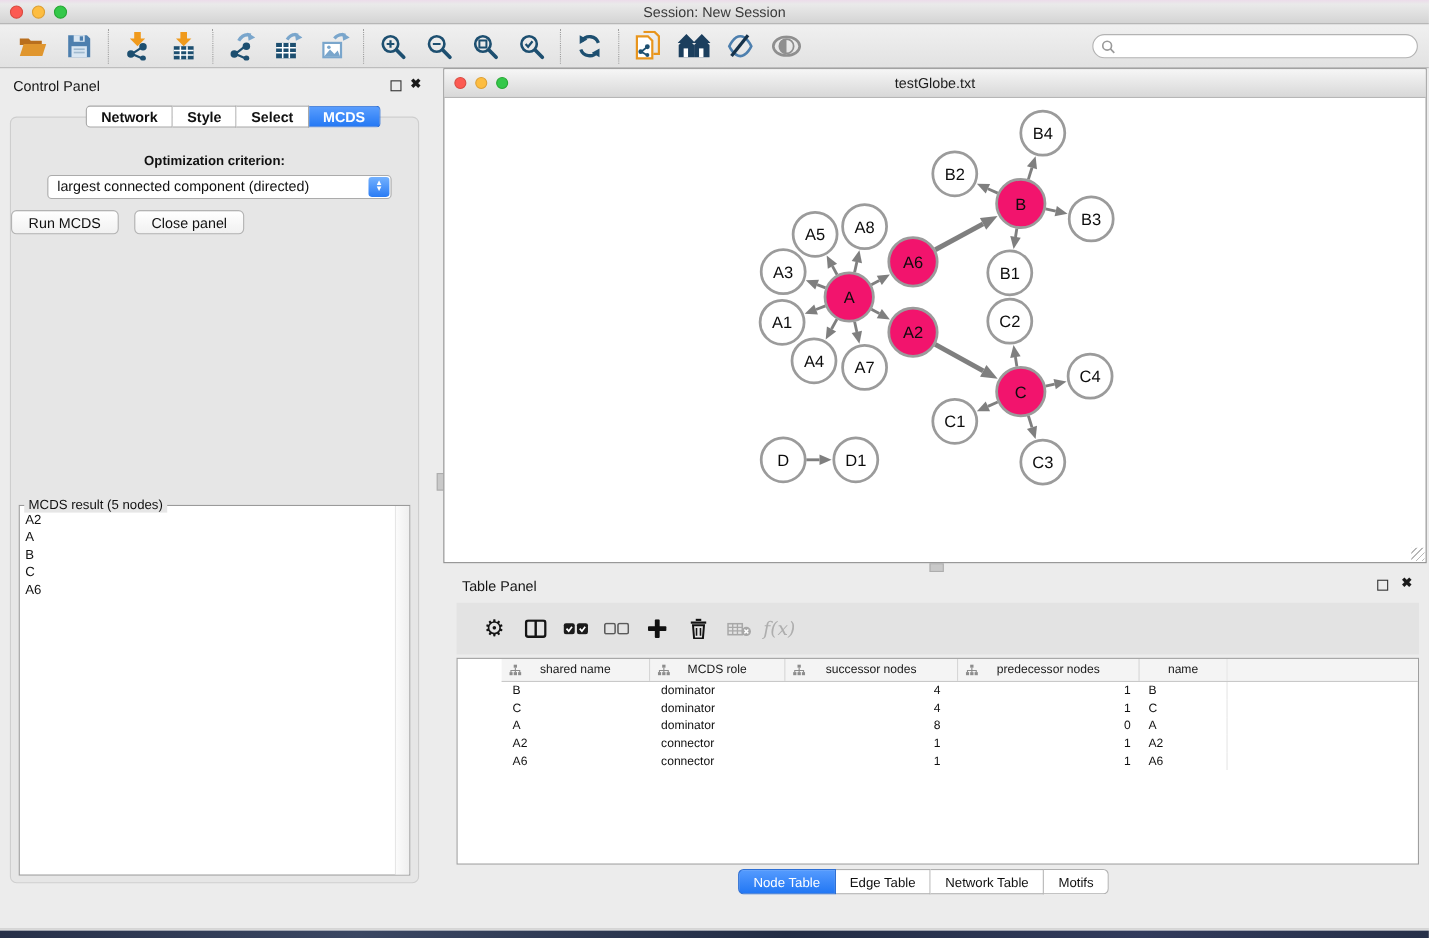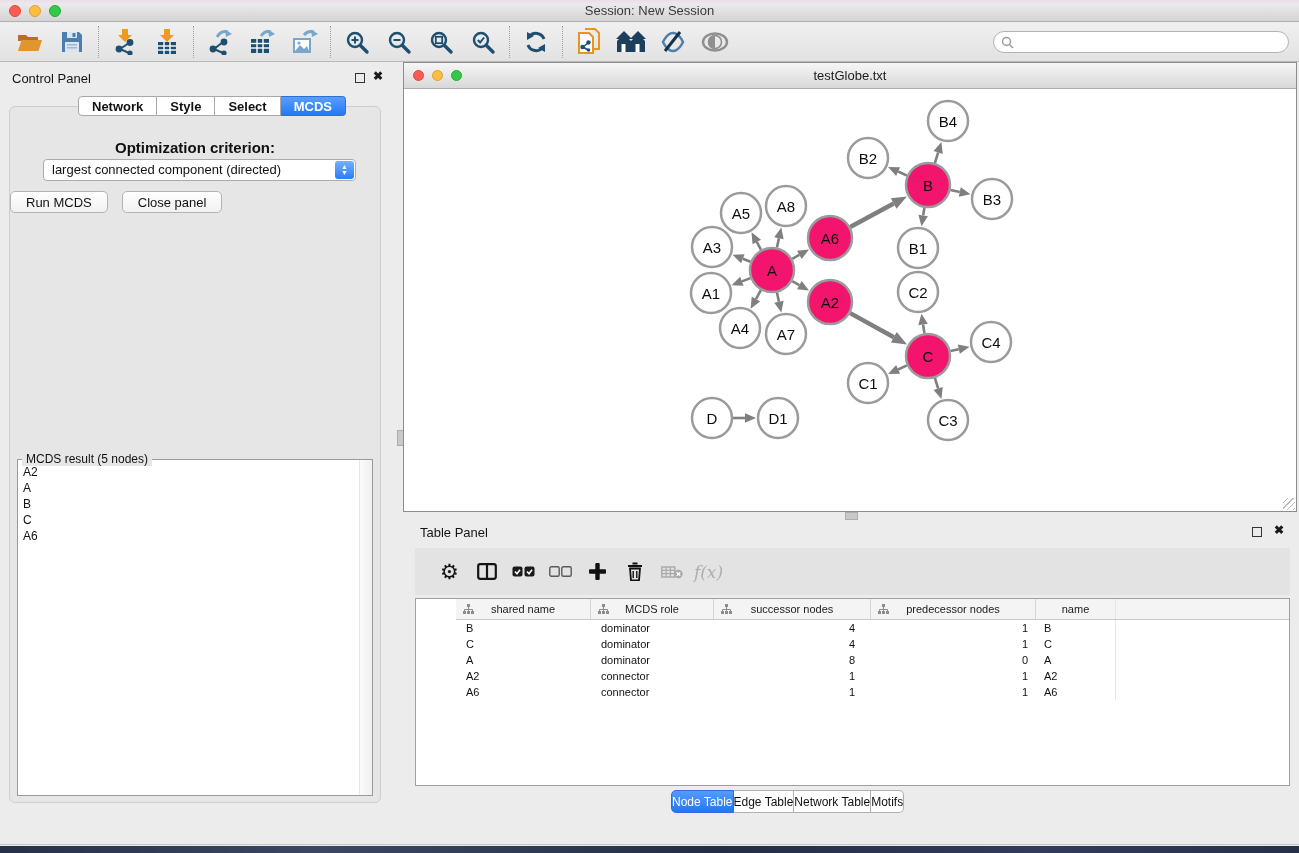--- a/index.html
+++ b/index.html
@@ -40,21 +40,21 @@
   .control-panel .panel-float { right:26px; } .control-panel .panel-close { right:8px; }
   .cp-box { position:absolute; left:9px; top:44px; width:372px; height:697px;
     background:#e6e6e6; border:1px solid #cecece; border-radius:6px; }
   .cp-tabs { position:absolute; left:78px; top:34px; display:flex; height:20px; z-index:2; }
   .cp-tab { background:#fff; border:1px solid #a8a8a8; border-left:none; font-size:13px;
     font-weight:600; color:#111; display:flex; align-items:center; padding:0 13px; }
   .cp-tab:first-child { border-left:1px solid #a8a8a8; border-radius:4px 0 0 4px; }
   .cp-tab:last-child { border-radius:0 4px 4px 0; }
   .cp-tab.active { background:linear-gradient(#5a9efe,#2478f4); border-color:#2e6fd4; color:#fff; }
   .opt-label { position:absolute; top:32px; left:0; width:100%; text-align:center;
-    font-size:15px; font-weight:bold; color:#111; }
+    font-size:12px; font-weight:bold; color:#111; }
   .dropdown { position:absolute; left:33px; top:52px; width:313px; height:22px;
     background:#fff; border:1px solid #ababab; border-radius:4px; font-size:13px;
     line-height:20px; padding-left:8px; color:#111; }
   .stepper { position:absolute; right:1px; top:1px; width:19px; height:18px; border-radius:3px;
     background:linear-gradient(#73b1fe,#2b7cf4); display:flex; flex-direction:column;
     align-items:center; justify-content:center; }
   .stepper span { color:#fff; font-size:7px; line-height:6px; }
   .btn-row { position:absolute; top:84px; left:0; width:100%; display:flex;
     justify-content:flex-start; gap:14px; }
   .mac-btn { height:22px; padding:0 15px; font-size:13px; color:#111;
@@ -106,21 +106,21 @@
   .tp-hcell .tree-ic { position:absolute; left:7px; top:5px; }
   .w0{width:135px;} .w1{width:123px;} .w2{width:157px;} .w3{width:165px;} .w4{width:80px; border-right:1px solid #e6e6e6;}
   .tp-row { height:16px; display:flex; align-items:center; font-size:11px; color:#111; }
   .tp-cell { height:16px; line-height:16px; }
   .tp-cell.a-l0 { padding-left:10px; } .tp-cell.a-l1 { padding-left:10px; }
   .tp-cell.a-r2 { text-align:right; padding-right:16px; }
   .tp-cell.a-r3 { text-align:right; padding-right:8px; }
   .tp-cell.a-l4 { padding-left:8px; }
   .tp-tabs { position:absolute; left:268px; top:270px; display:flex; height:23px; }
   .tp-tab { background:#fff; border:1px solid #b0b0b0; border-left:none; font-size:12px;
-    color:#111; display:flex; align-items:center; padding:0 0; }
+    color:#111; display:flex; align-items:center; padding:0 13px; }
   .tp-tab:first-child { border-left:1px solid #b0b0b0; border-radius:5px 0 0 5px; }
   .tp-tab:last-child { border-radius:0 5px 5px 0; }
   .tp-tab.active { background:linear-gradient(#559bfe,#2277f4); border-color:#2e6fd4; color:#fff; }
 
   
   .status-bar { position:absolute; left:0; top:844px; width:1299px; height:28px;
     background:#ececec; border-top:1px solid #c5c5c5; }
   .list-btn { position:absolute; left:10px; top:3px; width:27px; height:22px;
     background:linear-gradient(#fdfdfd,#ececec); border:1px solid #b0b0b0;
     display:flex; align-items:center; justify-content:center; }

